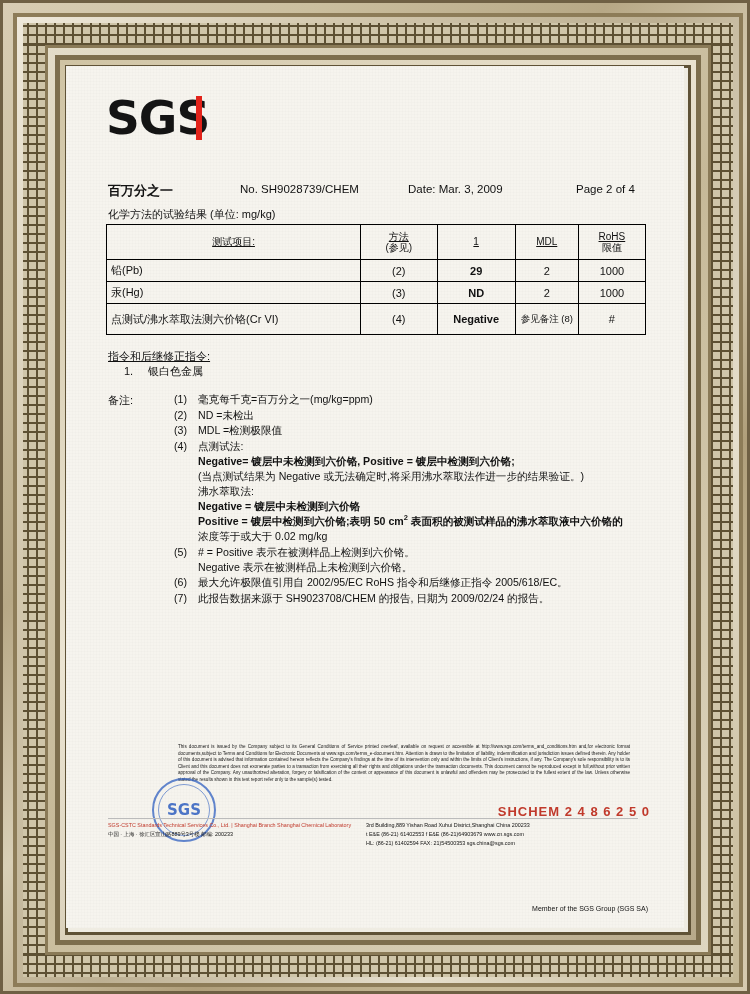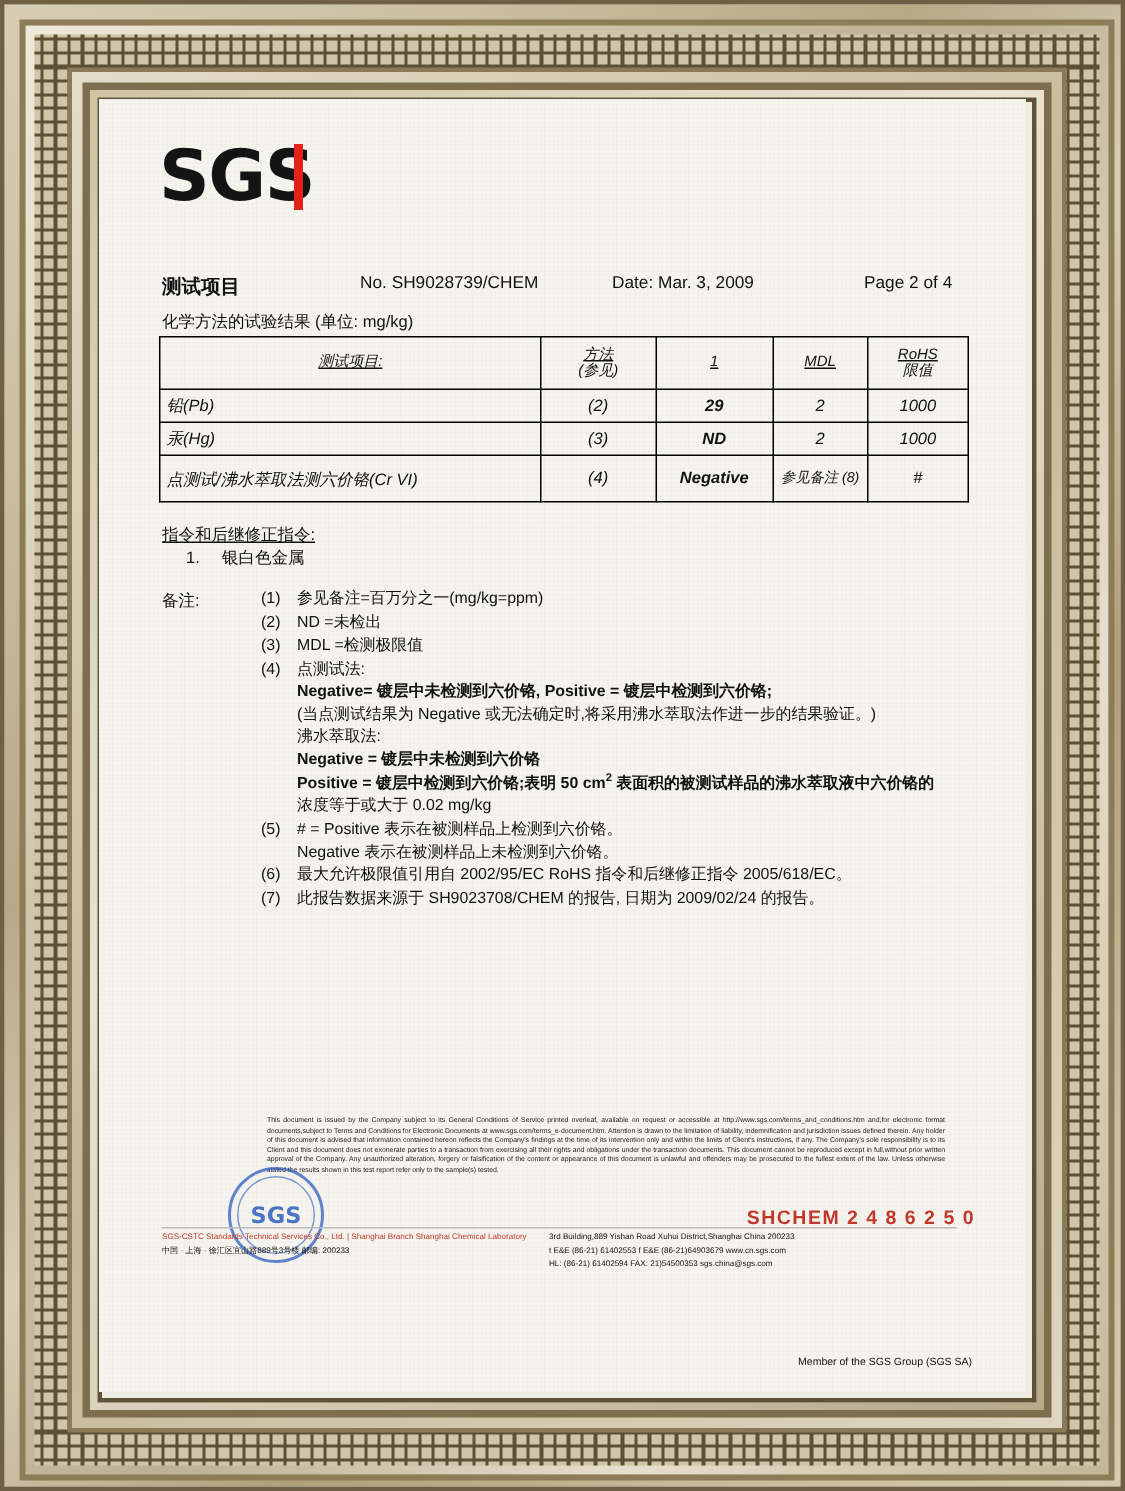--- a/index.html
+++ b/index.html
@@ -135,21 +135,20 @@
 
   
   .tbl {
     position: absolute;
     left: 40px;
     top: 158px;
     width: 540px;
     border-collapse: collapse;
     font-size: 11px;
     color: #111;
-    font-style: italic;
   }
   .tbl td, .tbl th {
     border: 1px solid #000;
     padding: 2px 4px;
     vertical-align: middle;
     font-weight: normal;
   }
   .tbl .hd { text-align: center; font-size: 10px; line-height: 1.15; }
   .tbl .u  { text-decoration: underline; }
   .tbl .c  { text-align: center; }
@@ -303,21 +302,21 @@
   <div class="frame-inner-lip"></div>
 </div>
 
 <div class="page">
   <div class="page-tex"></div>
 
   <div class="sgs-logo">SGS</div>
   <div class="sgs-bar"></div>
 
   <div class="hdr">
-    <span class="t1">测试项目</span>
+    <span class="t1">百万分之一</span>
     <span class="t2">No. SH9028739/CHEM</span>
     <span class="t3">Date: Mar. 3, 2009</span>
     <span class="t4">Page 2 of 4</span>
   </div>
   <div class="subhdr">化学方法的试验结果 (单位: mg/kg)</div>
 
   <table class="tbl">
     <tbody>
         <tr class="row-h">
       <td class="col-item hd">
@@ -364,21 +363,21 @@
 
   <div class="desc-title">指令和后继修正指令:</div>
   <div class="desc-item">
     <span class="n">1.</span><span>银白色金属</span>
   </div>
 
   <div class="notes-label">备注:</div>
   <div class="notes">
     <div class="li">
       <span class="num">(1)</span>
-      <span>参见备注=百万分之一(mg/kg=ppm)</span>
+      <span>毫克每千克=百万分之一(mg/kg=ppm)</span>
     </div>
     <div class="li">
       <span class="num">(2)</span>
       <span>ND =未检出</span>
     </div>
     <div class="li">
       <span class="num">(3)</span>
       <span>MDL =检测极限值</span>
     </div>
     <div class="li">

